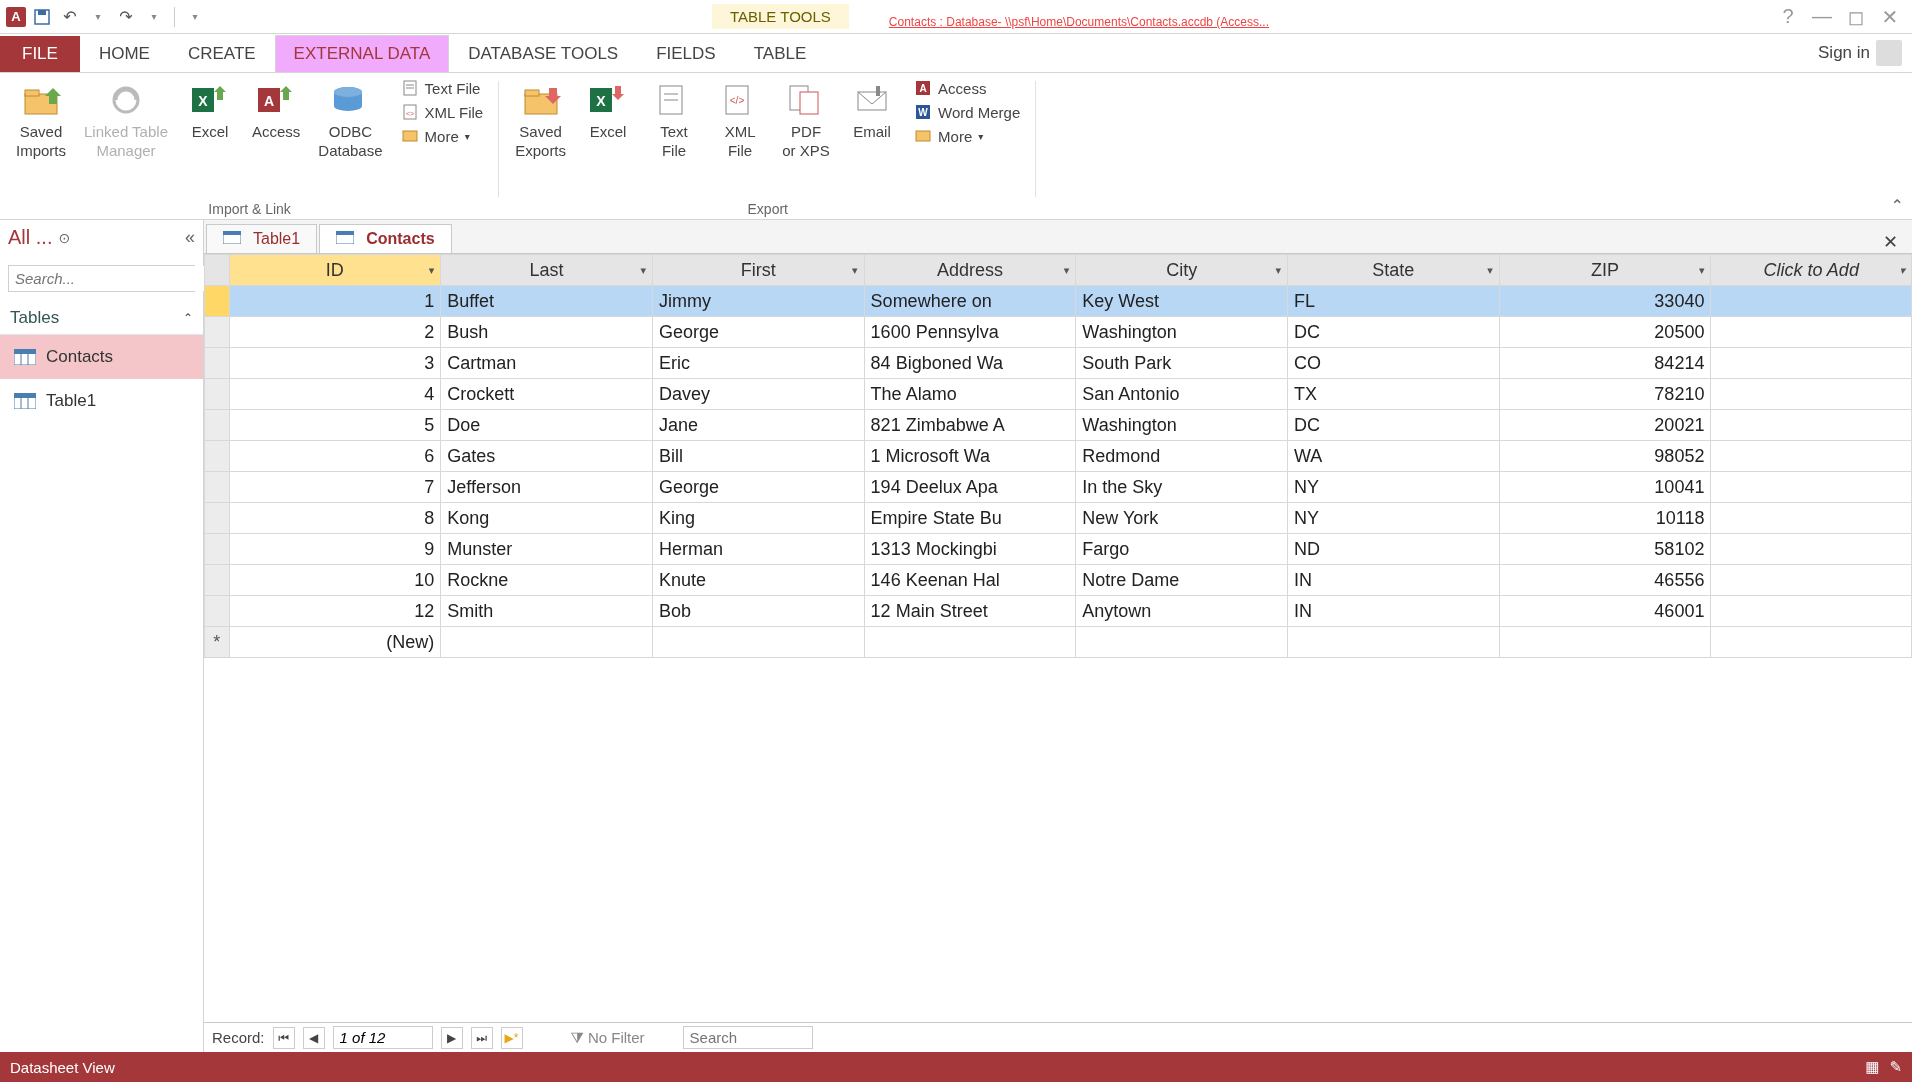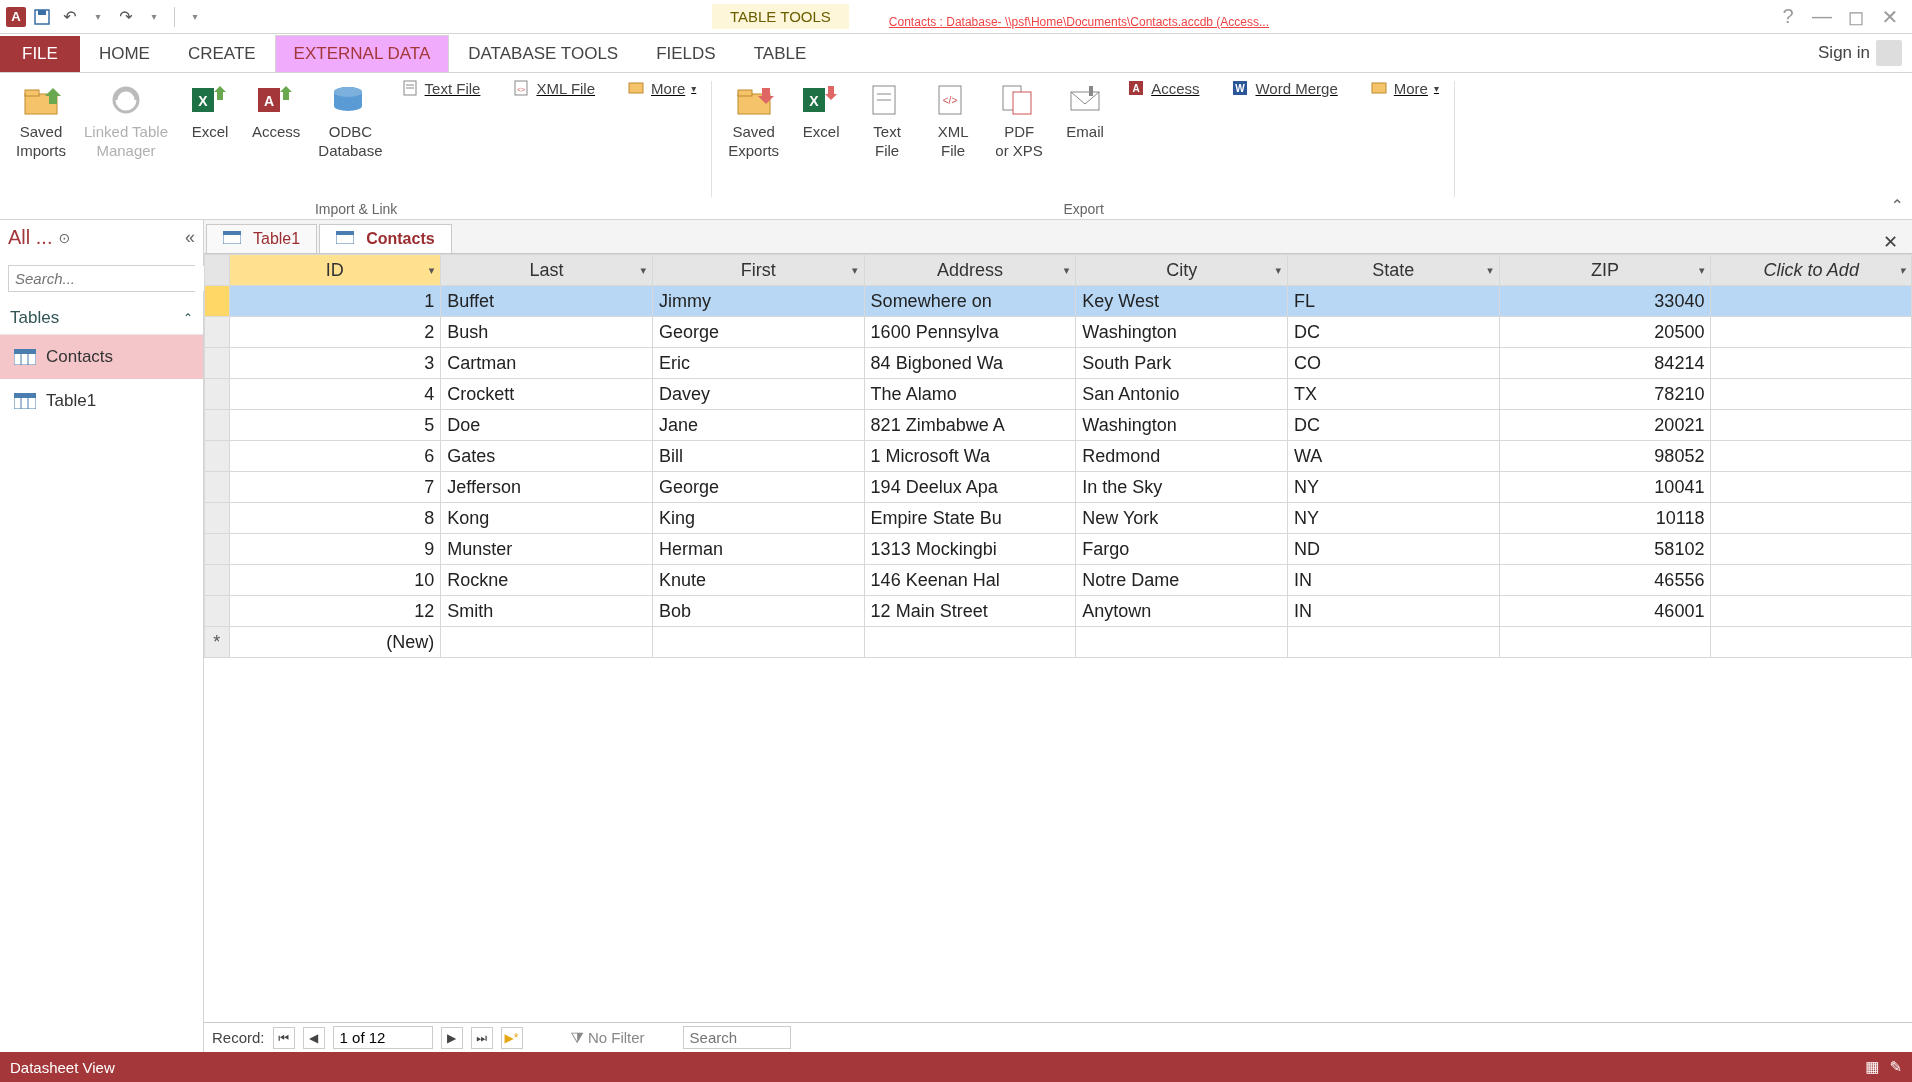--- a/index.html
+++ b/index.html
@@ -29,21 +29,21 @@
 .ribbon-body { height: 148px; border-top: 1px solid #d4d4d4; border-bottom: 1px solid #d4d4d4; display: flex; background: #fff; position: relative; }
 .ribbon-group { display: flex; flex-direction: column; align-items: center; padding: 4px 10px 2px; position: relative; }
 .ribbon-group::after { content: ""; position: absolute; right: 0; top: 8px; bottom: 22px; width: 1px; background: #e1e1e1; }
 .ribbon-group:last-of-type::after { display: none; }
 .ribbon-group-inner { flex: 1; display: flex; align-items: flex-start; gap: 6px; }
 .ribbon-group-label { font-size: 14px; color: #666; padding-top: 2px; }
 .big-btn { display: flex; flex-direction: column; align-items: center; padding: 2px 6px; cursor: pointer; font-size: 15px; color: #444; min-width: 60px; }
 .big-btn.disabled { color: #b0b0b0; }
 .big-btn .icon-lg { width: 42px; height: 42px; display: flex; align-items: center; justify-content: center; }
 .big-btn .lbl { text-align: center; line-height: 1.25; margin-top: 2px; }
-.small-btns { display: flex; flex-direction: row; gap: 20px; text-decoration: underline; }
+.small-btns { display: flex; flex-direction: column; gap: 2px; }
 .small-btn { display: flex; align-items: center; gap: 6px; padding: 2px 6px; cursor: pointer; font-size: 15px; color: #444; }
 .small-btn .icon-sm { width: 18px; height: 18px; display: inline-flex; align-items: center; justify-content: center; }
 .collapse-ribbon { position: absolute; right: 8px; bottom: 4px; cursor: pointer; color: #666; font-size: 16px; }
 
 
 .workspace { display: flex; height: calc(1082px - 34px - 38px - 148px - 30px); }
 .nav-pane { width: 204px; border-right: 1px solid #d4d4d4; background: #fff; display: flex; flex-direction: column; }
 .nav-header { display: flex; align-items: center; padding: 6px 8px; color: #a4373a; font-size: 20px; gap: 6px; }
 .nav-header .dd { color: #666; font-size: 14px; }
 .nav-collapse { margin-left: auto; color: #666; font-size: 18px; cursor: pointer; }
@@ -74,23 +74,23 @@
 .ds-table tbody tr.selected td { background: #b7d7f4; }
 .ds-table tbody tr.selected .row-sel { background: #ffd766; }
 .id-cell { text-align: right; }
 .zip-cell { text-align: right; }
 .new-row .row-sel { color: #555; }
 .add-col { font-style: italic; color: #555; }
 
 
 .record-nav { height: 30px; border-top: 1px solid #c9c9c9; display: flex; align-items: center; gap: 8px; padding: 0 8px; font-size: 15px; color: #444; background: #fff; }
 .record-nav .rn-btn { width: 22px; height: 22px; display: flex; align-items: center; justify-content: center; cursor: pointer; border: 1px solid #ccc; font-size: 12px; }
-.record-nav input.rec-pos { width: 100px; border: 1px solid #ccc; padding: 2px 6px; font-size: 15px; }
+.record-nav input.rec-pos { width: 100px; border: 1px solid #ccc; padding: 2px 6px; font-size: 15px; font-style: italic; }
 .record-nav .filter { color: #888; display: flex; align-items: center; gap: 4px; margin-left: 40px; }
-.record-nav input.rec-search { width: 108px; border: 1px solid #ccc; padding: 2px 6px; font-size: 15px; margin-left: 30px; }
+.record-nav input.rec-search { width: 130px; border: 1px solid #ccc; padding: 2px 6px; font-size: 15px; margin-left: 30px; }
 
 
 .statusbar { height: 30px; background: #a4373a; color: #fff; display: flex; align-items: center; padding: 0 10px; font-size: 15px; }
 .statusbar .view-icons { margin-left: auto; display: flex; gap: 10px; }
 .statusbar .vbtn { cursor: pointer; }
 
 svg { display: block; }
 </style>
 </head>
 <body>

